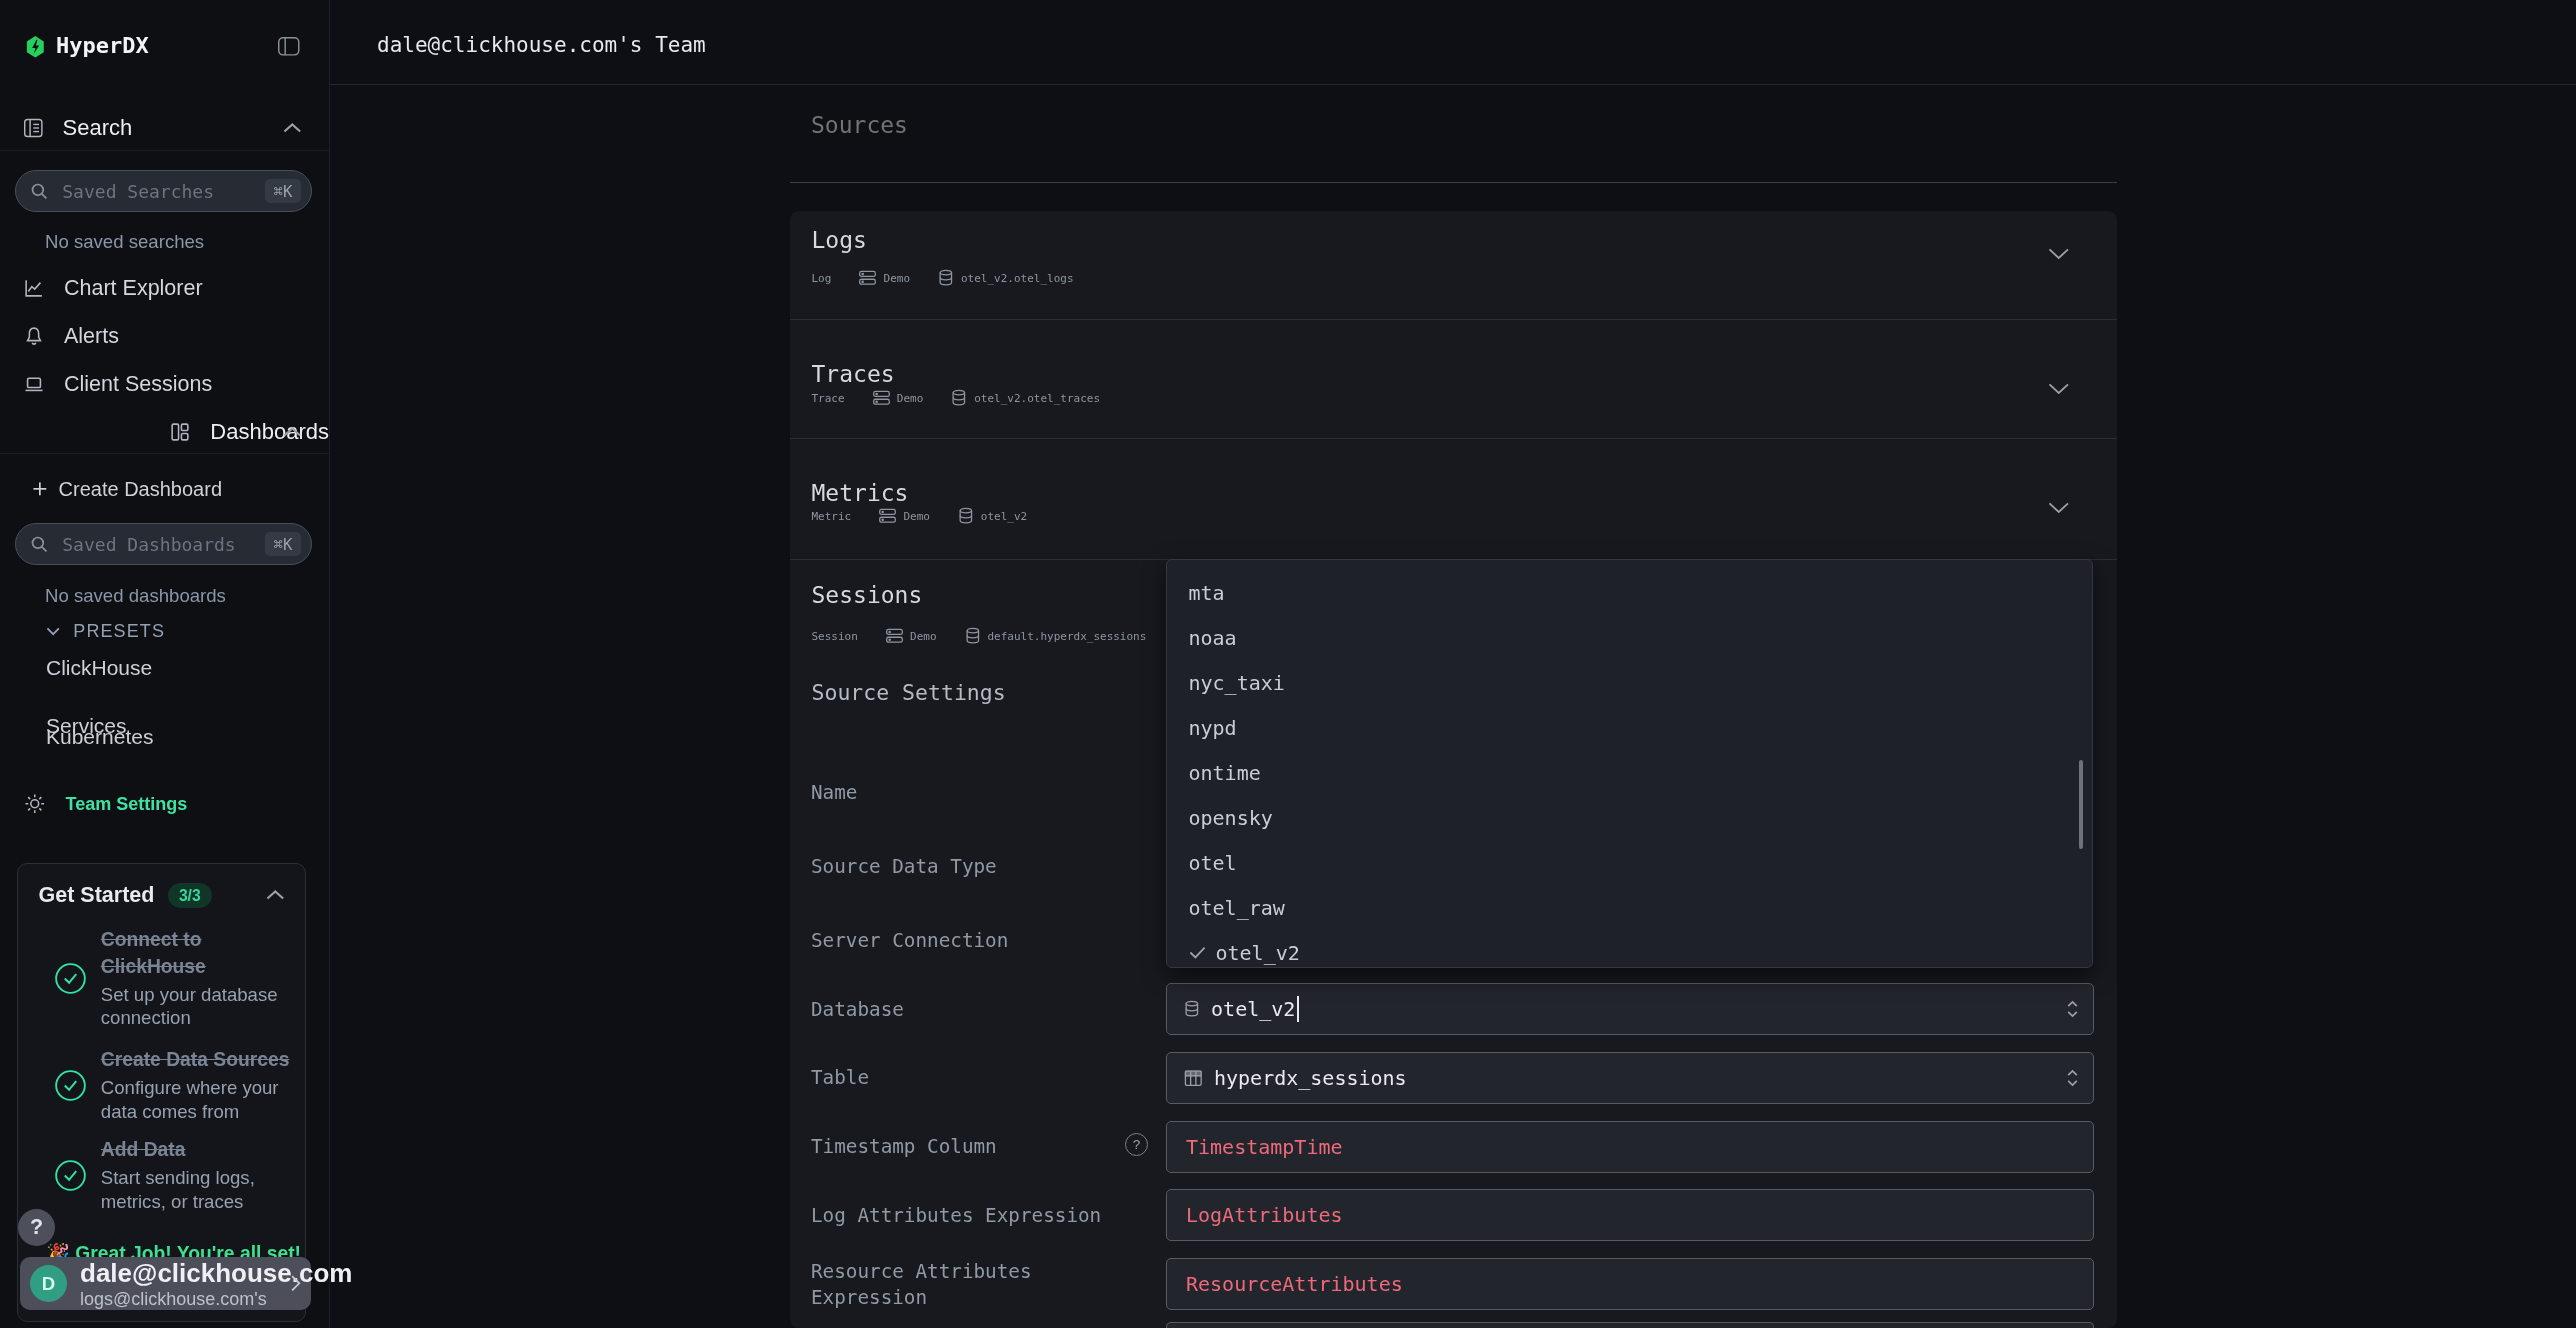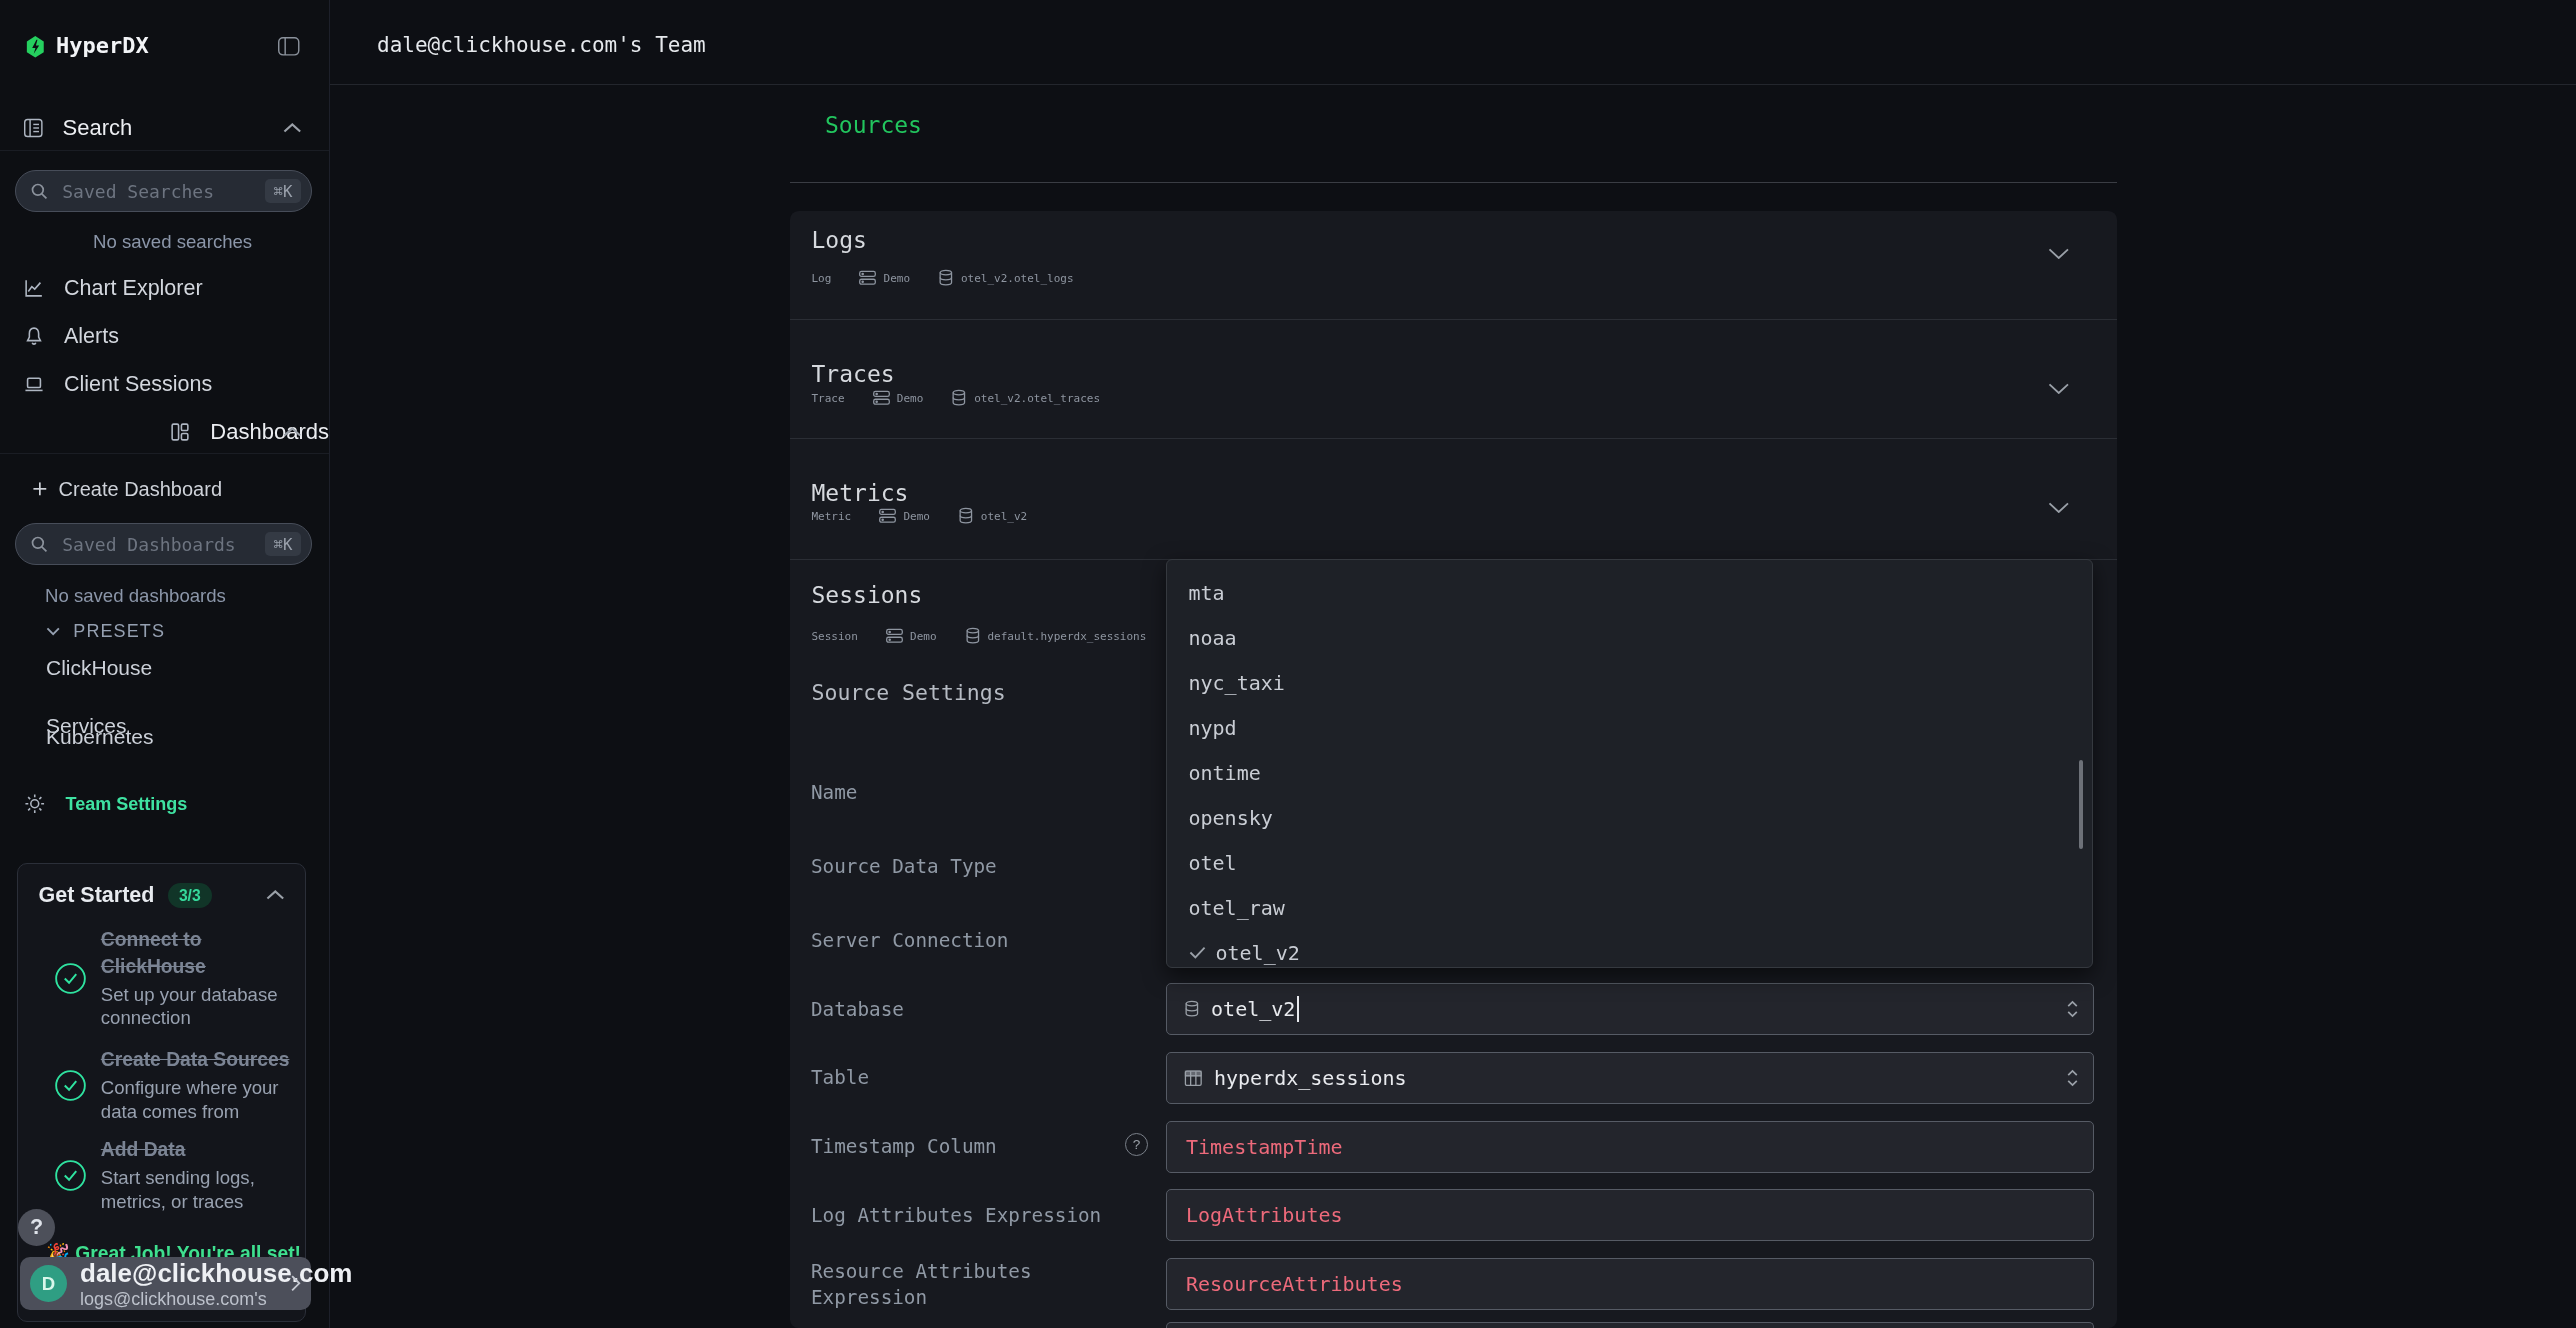--- a/index.html
+++ b/index.html
@@ -101,21 +101,21 @@
     <div class="side-divider" style="top:150px;"></div>
 
     <div class="pill" style="top:170px;">
       <svg width="18.6" height="18.6" viewBox="0 0 26 26" stroke="#8b929c" fill="none" stroke-width="2.4">
         <circle cx="11" cy="11" r="7.5"></circle>
           <line x1="16.5" y1="16.5" x2="23" y2="23"></line>
       </svg>
       <input placeholder="Saved Searches" style="">
       <span class="kbd mono">⌘K</span>
     </div>
-    <div class="abs muted-note" style="left:45px;top:231px;margin-left:48px;">No saved searches</div>
+    <div class="abs muted-note" style="left:45px;top:231px;">No saved searches</div>
 
     <div class="side-row" style="top:268px;">
       <svg width="20" height="20" viewBox="0 0 28 28" stroke="#aeb6c2" fill="none" stroke-width="2.2">
         <path d="M3 3 V25 H25"></path>
           <polyline points="6,19 11,12 15,15.5 23,6.5"></polyline>
       </svg>
       <span class="side-label">Chart Explorer</span>
     </div>
     <div class="side-row" style="top:316px;">
       <svg width="20" height="20" viewBox="0 0 28 28" stroke="#aeb6c2" fill="none" stroke-width="2.2">
@@ -236,21 +236,21 @@
         <polyline points="3,3 13,13 3,23"></polyline>
       </svg>
     </div>
   </aside>
 
   <header id="top-header">
     <div class="abs mono" style="left:48px;top:33px;font-size:21px;color:#e6e9ed;">dale@clickhouse.com's Team</div>
   </header>
 
   <main>
-    <div class="abs mono" style="left:811px;top:112px;font-size:23px;color:#22c55e;margin-left:14px;">Sources</div>
+    <div class="abs mono" style="left:811px;top:112px;font-size:23px;color:#737373;">Sources</div>
     <div class="abs" style="left:790px;top:182px;width:1327px;height:1.4px;background:#3a3d44;"></div>
 
     <div id="card">
 
       <div class="sec-title mono" style="top:15.7px;">Logs</div>
       <svg class="chev" style="left:1258px;top:37px;" width="21.5" height="11.4" viewBox="0 0 30 16" stroke="#9aa0a8" fill="none" stroke-width="2.6">
         <polyline points="2,2 15,14 28,2"></polyline>
       </svg>
       <div class="meta-row mono" style="top:58px;">
         <span>Log</span>

